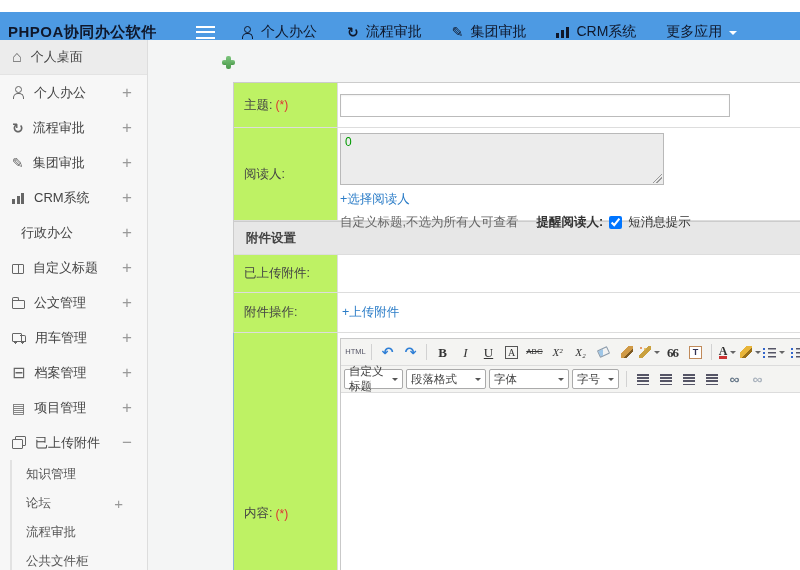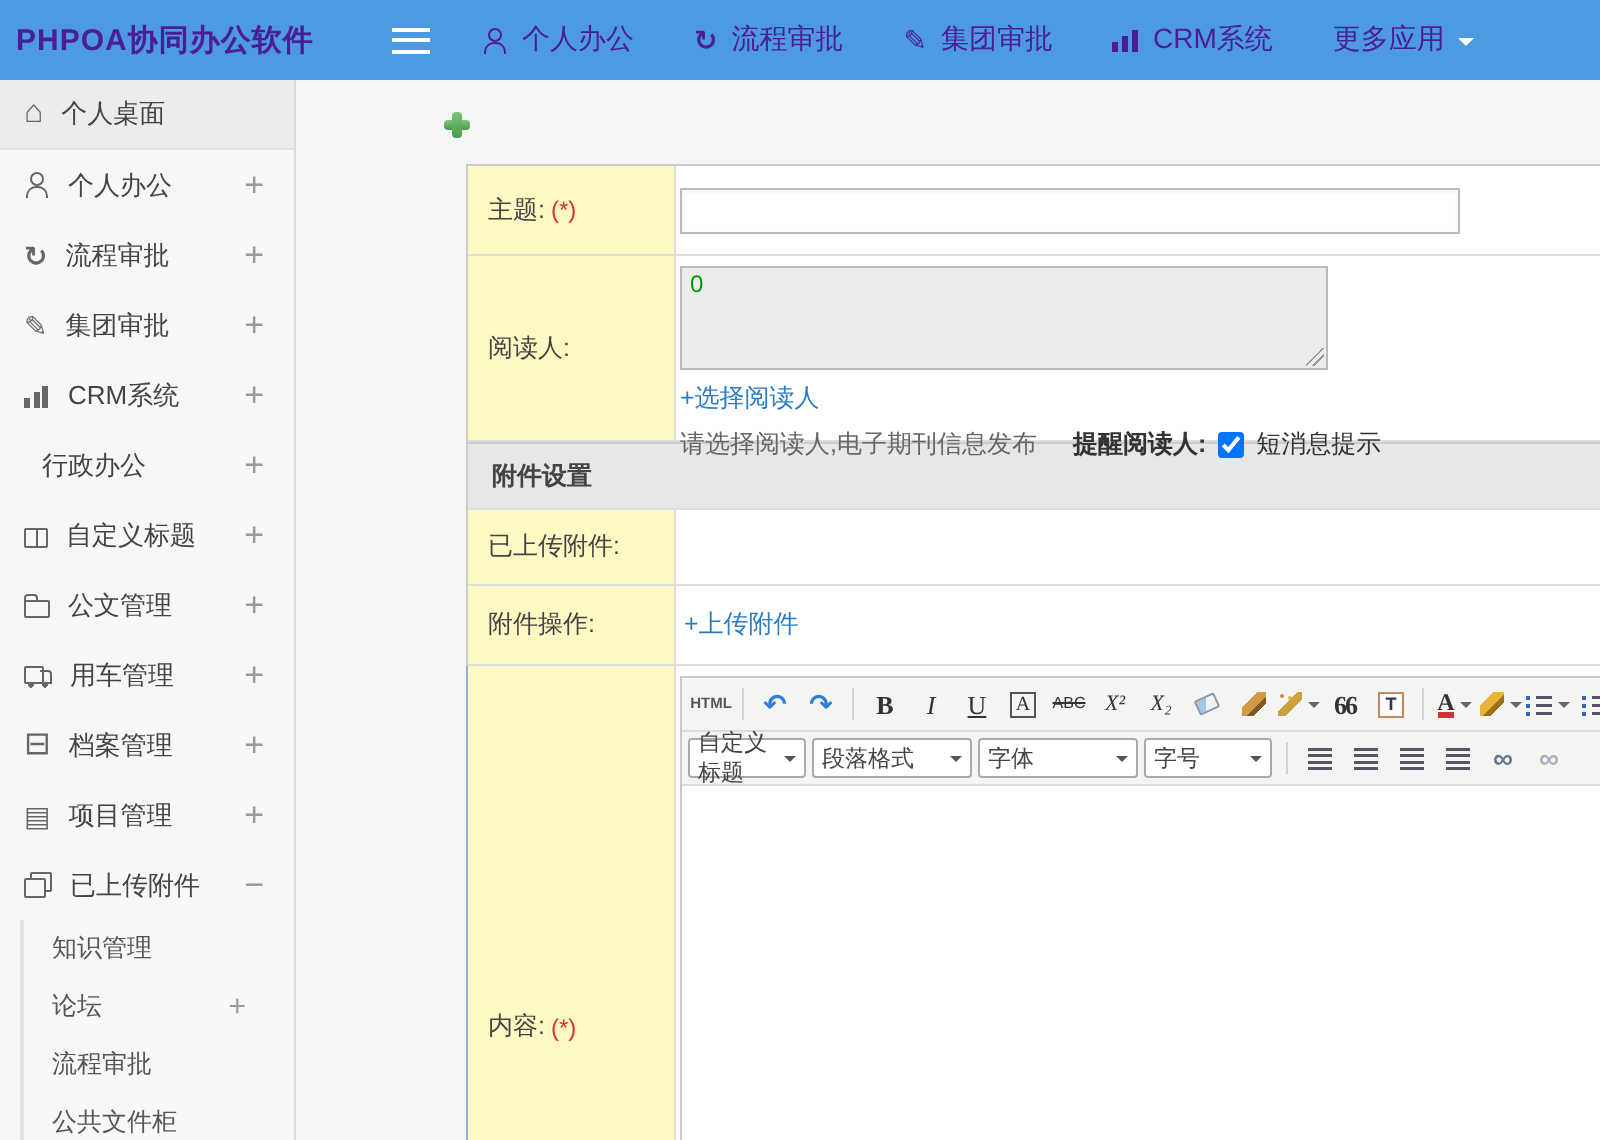--- a/index.html
+++ b/index.html
@@ -5,22 +5,22 @@
   :root{
     --header-bg:#4d9ae3; --link:#2a7cc7; --required:#dd3333;
     --title-text:#1b3a68; --green-value:#009900;
   }
   *{margin:0;padding:0;box-sizing:border-box}
   html,body{width:800px;height:570px;overflow:hidden;background:#fff;
     font-family:"Liberation Sans","DejaVu Sans",sans-serif;font-size:13px;color:#333}
   body{position:relative}
 
   
-  .header{position:absolute;left:0;top:0;right:0;height:40px;background:var(--header-bg);
-    display:flex;align-items:center;color:#4c1d95}
+  .header{position:absolute;left:0;top:12px;right:0;height:40px;background:var(--header-bg);
+    display:flex;align-items:center;color:#0f172a}
   .brand{font-size:15px;font-weight:bold;padding-left:8px;width:196px;flex:none;letter-spacing:.5px}
   .hamb{width:19px;height:13px;border-top:2px solid #fff;border-bottom:2px solid #fff;
     position:relative;margin-right:26px;cursor:pointer;flex:none}
   .hamb::before{content:"";position:absolute;left:0;right:0;top:3.5px;height:2px;background:#fff}
   .topnav{display:flex;align-items:center;gap:30px}
   .nav-item{display:flex;align-items:center;gap:7px;font-size:14px;cursor:pointer;white-space:nowrap}
   .caret-down{width:0;height:0;border:4.5px solid transparent;border-top-color:#fff;margin-top:5px}
 
   
   .icn{display:inline-block;position:relative;flex:none;line-height:1}
@@ -69,21 +69,21 @@
     font-size:15px;font-weight:bold;color:var(--title-text)}
   .plus-icon{width:13px;height:13px;position:relative;display:inline-block}
   .plus-icon::before{content:"";position:absolute;left:0;top:4px;width:13px;height:5px;border-radius:2px;
     background:linear-gradient(#7cc47c,#4c9a4c)}
   .plus-icon::after{content:"";position:absolute;left:4px;top:0;width:5px;height:13px;border-radius:2px;
     background:linear-gradient(#7cc47c,#4c9a4c)}
 
   .form-table{margin:13px 0 0 85px;width:607px;border:1px solid #ccc;border-bottom:none;background:#fff}
   .frow{display:flex;border-bottom:1px solid #ddd}
   .cell{min-height:100%}
-  .lbl{width:104px;flex:none;background:#fef9c3;border-right:1px solid #ddd;
+  .lbl{width:104px;flex:none;background:#bef264;border-right:1px solid #ddd;
     display:flex;align-items:center;padding-left:10px;font-size:12.5px;color:#444;gap:3px}
   .val{flex:1;background:#fff;position:relative}
   .req{color:var(--required);font-size:12px}
   .r-subject{height:45px}
   .r-subject .val{display:flex;align-items:center;padding-left:2px}
   .subject-input{width:390px;height:23px;border:1px solid #bbb;box-shadow:inset 0 1px 2px rgba(0,0,0,.06);outline:none;padding:0 4px;font-size:12px}
   .r-readers{height:93px}
   .r-readers .val{padding:5px 0 0 2px}
   .ta{width:324px;height:52px;background:#ececec;border:1px solid #b9b9b9;color:var(--green-value);
     font-size:12px;padding:1px 4px;position:relative;cursor:text}
@@ -105,21 +105,21 @@
 
   
   .editor{border:1px solid #c9c9c9;background:#fff}
   .trow{display:flex;align-items:center;height:27px;padding:0 3px;background:#f4f4f2;
     border-bottom:1px solid #dcdcdc}
   .ebody{height:300px;background:#fff;cursor:text}
   .tbtn{min-width:21px;height:20px;display:inline-flex;align-items:center;justify-content:center;
     margin:0 1px;border-radius:2px;cursor:pointer;color:#333;flex:none}
   .tsep{width:1px;height:16px;background:#d2d2d2;margin:0 4px;flex:none}
   .tg{line-height:1}
-  .t-html{font-size:7.5px;font-weight:bold;color:#556}
+  .t-html{font-size:7.5px;font-weight:normal;color:#556}
   .t-blue{color:#2f7fd6;font-size:14px;font-weight:bold}
   .t-b{font-weight:bold;font-family:"Liberation Serif",serif;font-size:13px}
   .t-i{font-style:italic;font-family:"Liberation Serif",serif;font-size:13px}
   .t-u{text-decoration:underline;font-family:"Liberation Serif",serif;font-size:13px}
   .t-boxA{font-family:"Liberation Serif",serif;font-size:10px;border:1px solid #555;padding:0 2px;line-height:11px}
   .t-abc{font-size:8px;text-decoration:line-through;font-weight:normal}
   .t-x{font-family:"Liberation Serif",serif;font-size:11px;font-style:italic}
   .t-quote{font-family:"Liberation Serif",serif;font-weight:bold;font-size:13px;letter-spacing:-1px}
   .t-paste{font-size:9px;font-weight:bold;color:#335;border:1px solid #c08a5a;background:#fff;padding:1px 3px}
   .t-colorA{font-family:"Liberation Serif",serif;font-size:12px;font-weight:bold;
@@ -139,21 +139,21 @@
     linear-gradient(#556,#556) 5px 5px/8px 1.5px no-repeat,
     linear-gradient(#556,#556) 5px 9px/8px 1.5px no-repeat}
   .s-ol::before,.s-ul::before{content:"";position:absolute;left:0;top:1px;width:2px;height:2px;
     background:#36c;box-shadow:0 4px 0 #36c,0 8px 0 #36c}
   .s-bars{width:12px;height:11px;background:repeating-linear-gradient(to bottom,#556 0 1.5px,transparent 1.5px 3.2px)}
   .tcaret{width:0;height:0;border:3px solid transparent;border-top-color:#666;margin-left:3px;margin-top:4px;flex:none}
   .tsel{height:20px;border:1px solid #aaa;background:#fff;display:inline-flex;align-items:center;
     font-size:11.5px;color:#444;padding:0 4px;margin-right:3px;border-radius:2px;cursor:pointer;flex:none;
     justify-content:space-between}
   .tsel .sel-arrow{width:0;height:0;border:3.5px solid transparent;border-top-color:#555;margin-top:4px;margin-left:4px}
-  .w1{width:59px}.w2{width:80px}.w3{width:80px}.w4{width:64px}
+  .w1{width:59px}.w2{width:80px}.w3{width:80px}.w4{width:47px}
 </style>
 </head>
 <body>
 
 <div class="header">
   <div class="brand">PHPOA协同办公软件</div>
   <div class="hamb"></div>
   <div class="topnav">
       <div class="nav-item">
         <span class="icn i-user"></span>
@@ -277,21 +277,21 @@
     </div>
 
     <div class="frow r-readers">
       <div class="cell lbl">
         <span>阅读人:</span>
       </div>
       <div class="cell val">
         <div class="ta">0</div>
         <div class="link">+选择阅读人</div>
         <div class="hint-line">
-          <span>请选择阅读人,电子期刊信息发布</span>
+          <span>自定义标题,不选为所有人可查看</span>
           <span class="bold-lbl">提醒阅读人:</span>
           <input type="checkbox" checked="" style="">
           <span class="sms">短消息提示</span>
         </div>
       </div>
     </div>
 
     <div class="frow section-bar">
       <span>附件设置</span>
     </div>

